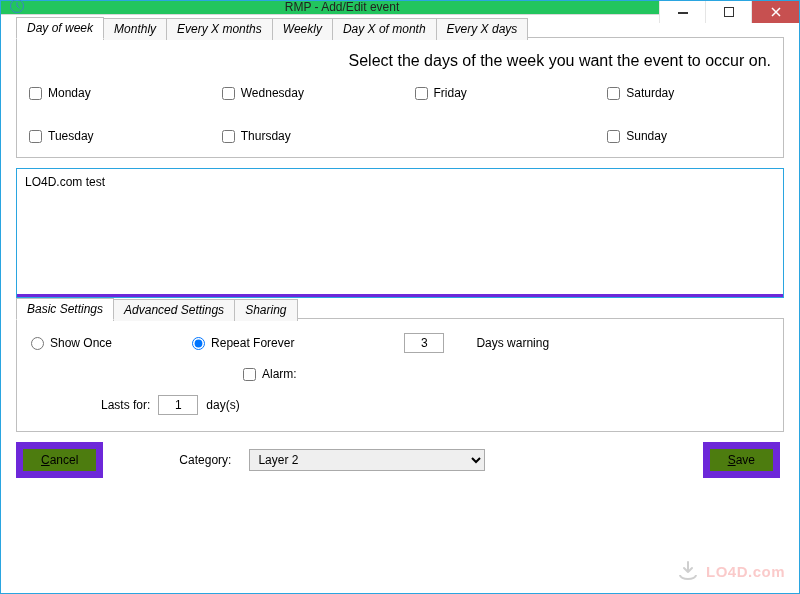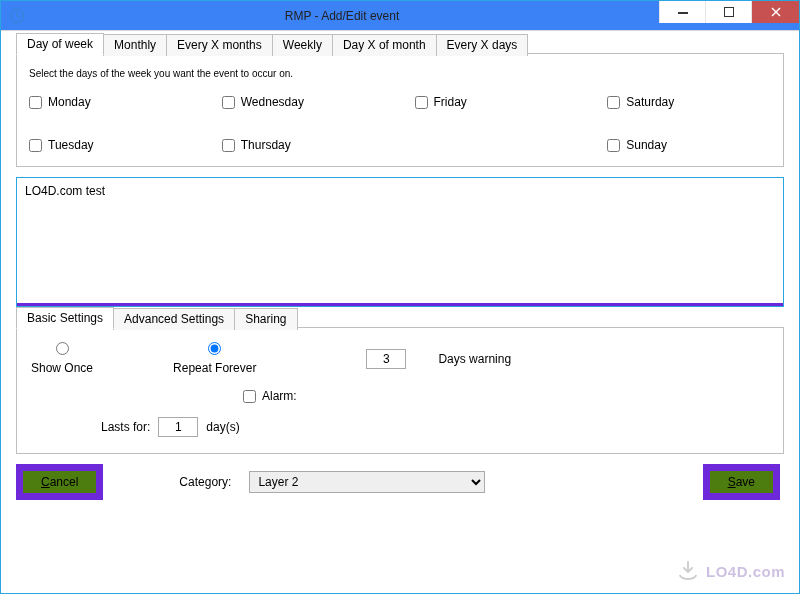--- a/index.html
+++ b/index.html
@@ -12,24 +12,24 @@
 .window {
   width: 800px;
   height: 594px;
   border: 1px solid #2aa5e0;
   background: #fff;
   display: flex;
   flex-direction: column;
   position: relative;
 }
 .titlebar {
-  height: 30px;
-  background: #3b82f6;
-  display: flex;
-  align-items: center;
+  height: 14px;
+  background: #22c55e;
+  display: flex;
+  align-items: flex-end;
   border-bottom: 1px solid #d8d8d8;
 }
 .titlebar-icon {
   width: 16px; height: 16px;
   margin-left: 8px;
   display: inline-flex;
   align-items: center; justify-content: center;
 }
 .titlebar-title {
   flex: 1;
@@ -74,35 +74,36 @@
   display: flex;
 }
 .tab {
   padding: 3px 10px;
   border: 1px solid #bfbfbf;
   border-bottom: none;
   background: #fff;
   font-size: 12px;
   color: #000;
   margin-right: -1px;
+  font-style: italic;
 }
 .tab.active {
   border-bottom: 1px solid #fff;
   position: relative;
   z-index: 2;
 }
 .tab:not(.active) {
   background: #f7f7f7;
   top: 1px;
   position: relative;
 }
 .instruction {
-  text-align: left;
+  text-align: right;
   margin: 4px 0 16px 0;
-  font-size: 10px;
+  font-size: 16px;
 }
 .days-grid {
   display: grid;
   grid-template-columns: repeat(4, 1fr);
   row-gap: 16px;
   column-gap: 10px;
   gap: 29px;
 }
 .chk {
   display: flex;
@@ -134,21 +135,21 @@
   padding: 14px 14px 16px 14px;
   position: relative;
   margin-top: 10px;
 }
 .radio-row {
   display: flex;
   align-items: center;
   gap: 10px;
   margin-bottom: 14px;
 }
-.radio { display: flex; align-items: center; gap: 6px; flex-direction: column; }
+.radio { display: flex; align-items: center; gap: 6px; }
 .inline-input {
   width: 40px;
   height: 20px;
   border: 1px solid #aaa;
   text-align: center;
   font-size: 12px;
 }
 .alarm-row {
   margin-left: 200px;
   margin-bottom: 14px;
@@ -186,21 +187,21 @@
 .watermark {
   position: absolute;
   right: 14px;
   bottom: 10px;
   display: flex;
   align-items: center;
   gap: 6px;
   opacity: 0.28;
   font-size: 15px;
   font-weight: 600;
-  color: #4c1d95;
+  color: #ef4444;
   letter-spacing: 0.5px;
   pointer-events: none;
 }
 .watermark svg { width: 24px; height: 24px; }
 </style>
 </head>
 <body>
 
 <div class="window">
 

